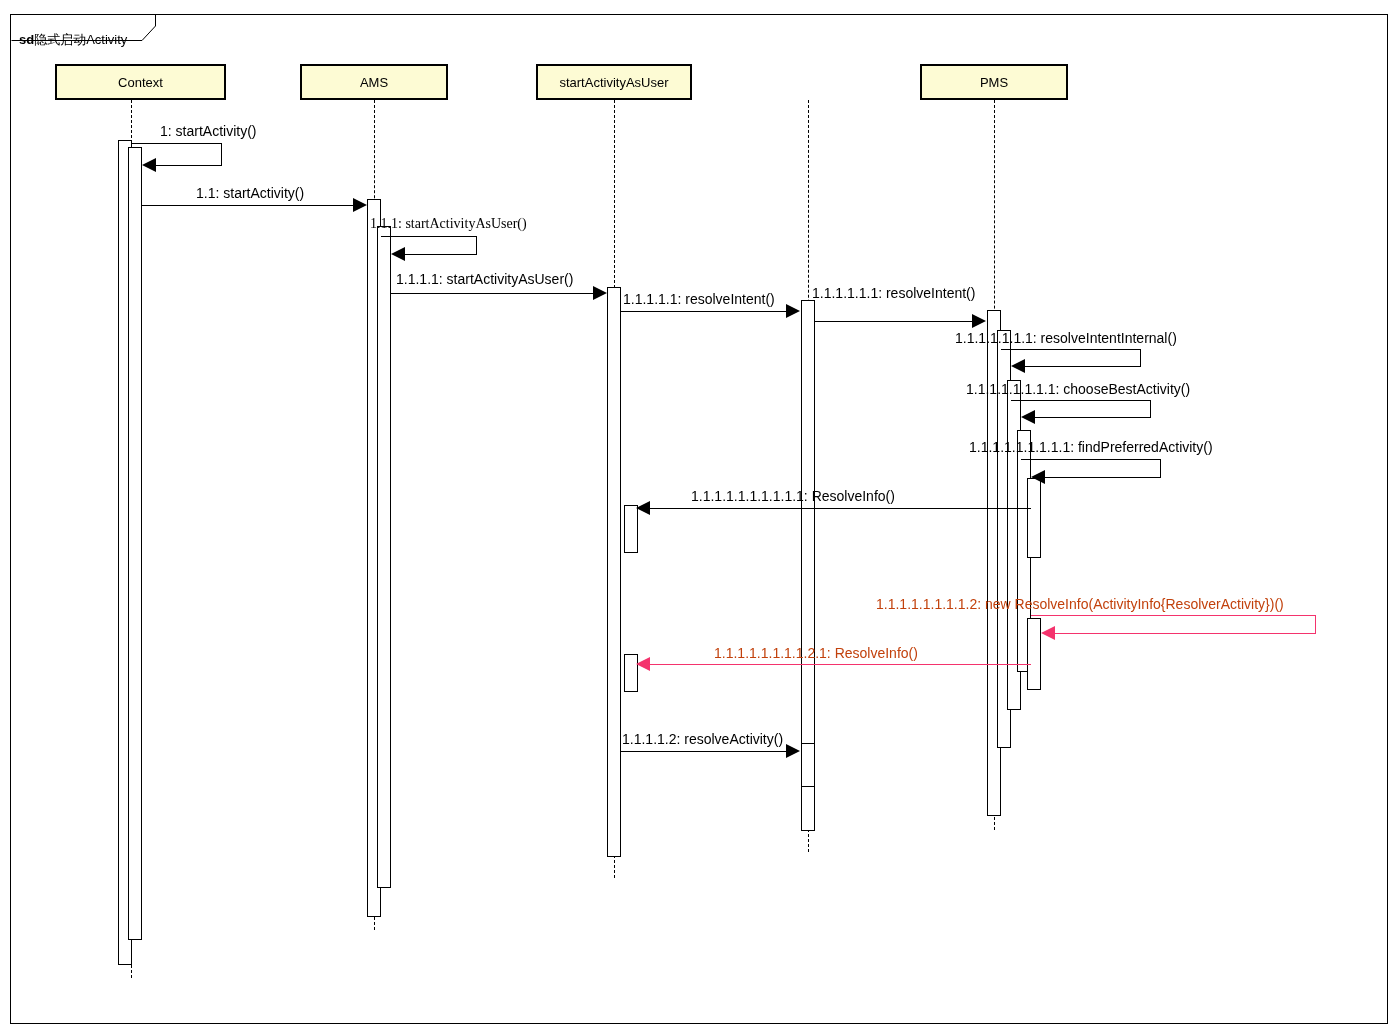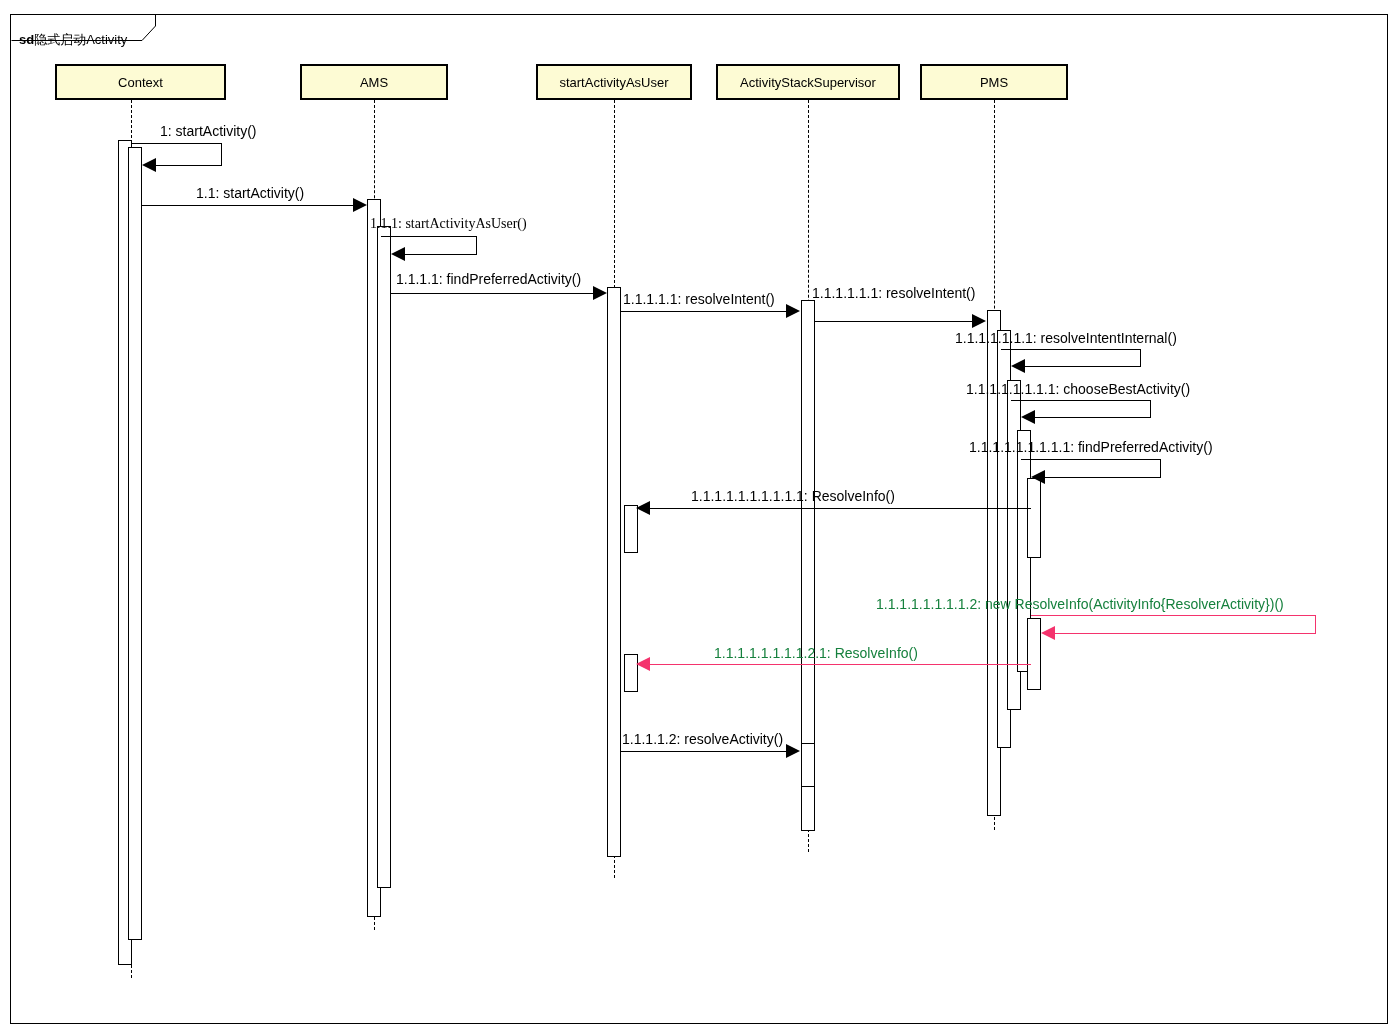--- a/index.html
+++ b/index.html
@@ -92,21 +92,21 @@
     border-top: 1px solid #000000;
   }
   .msg.pink { border-top-color: #f4336d; }
   .msg-label {
     position: absolute;
     font-size: 14px;
     color: #000;
     white-space: nowrap;
     line-height: 14px;
   }
-  .msg-label.pink { color: #15803d; }
+  .msg-label.pink { color: #c2410c; }
   .arrow-head {
     position: absolute;
     width: 0; height: 0;
   }
   .arrow-right {
     border-top: 7px solid transparent;
     border-bottom: 7px solid transparent;
     border-left: 14px solid #000000;
   }
   .arrow-left {
@@ -147,23 +147,20 @@
 
   <div class="lifeline-head" style="left:55px;  top:64px; width:171px;">
     <span>Context</span>
   </div>
   <div class="lifeline-head" style="left:300px; top:64px; width:148px;">
     <span>AMS</span>
   </div>
   <div class="lifeline-head" style="left:536px; top:64px; width:156px;">
     <span>startActivityAsUser</span>
   </div>
-  <div class="lifeline-head" style="left:716px; top:64px; width:184px;">
-    <span>ActivityStackSupervisor</span>
-  </div>
   <div class="lifeline-head" style="left:920px; top:64px; width:148px;">
     <span>PMS</span>
   </div>
 
   <div class="lifeline-line" style="left:131px; top:100px; height:878px;"></div>
   <div class="lifeline-line" style="left:374px; top:100px; height:830px;"></div>
   <div class="lifeline-line" style="left:614px; top:100px; height:778px;"></div>
   <div class="lifeline-line" style="left:808px; top:100px; height:752px;"></div>
   <div class="lifeline-line" style="left:994px; top:100px; height:730px;"></div>
 
@@ -196,21 +193,21 @@
   <div class="msg-label" style="left:196px; top:186px;">1.1: startActivity()</div>
   <div class="msg" style="left:142px; top:205px; width:216px;"></div>
   <div class="arrow-head arrow-right" style="left:353px; top:198px;"></div>
 
   <div class="msg-label" style="left:370px; top:217px;font-family:Liberation Serif, serif;">1.1.1: startActivityAsUser()</div>
   <div class="self-h" style="left:381px; top:236px; width:96px;"></div>
   <div class="self-v" style="left:476px; top:236px; height:18px;"></div>
   <div class="self-h" style="left:404px; top:254px; width:73px;"></div>
   <div class="arrow-head arrow-left" style="left:391px; top:247px;"></div>
 
-  <div class="msg-label" style="left:396px; top:272px;">1.1.1.1: findPreferredActivity()</div>
+  <div class="msg-label" style="left:396px; top:272px;">1.1.1.1: startActivityAsUser()</div>
   <div class="msg" style="left:391px; top:293px; width:207px;"></div>
   <div class="arrow-head arrow-right" style="left:593px; top:286px;"></div>
 
   <div class="msg-label" style="left:623px; top:292px;">1.1.1.1.1: resolveIntent()</div>
   <div class="msg" style="left:621px; top:311px; width:166px;"></div>
   <div class="arrow-head arrow-right" style="left:786px; top:304px;"></div>
 
   <div class="msg-label" style="left:812px; top:286px;">1.1.1.1.1.1: resolveIntent()</div>
   <div class="msg" style="left:815px; top:321px; width:158px;"></div>
   <div class="arrow-head arrow-right" style="left:972px; top:314px;"></div>

